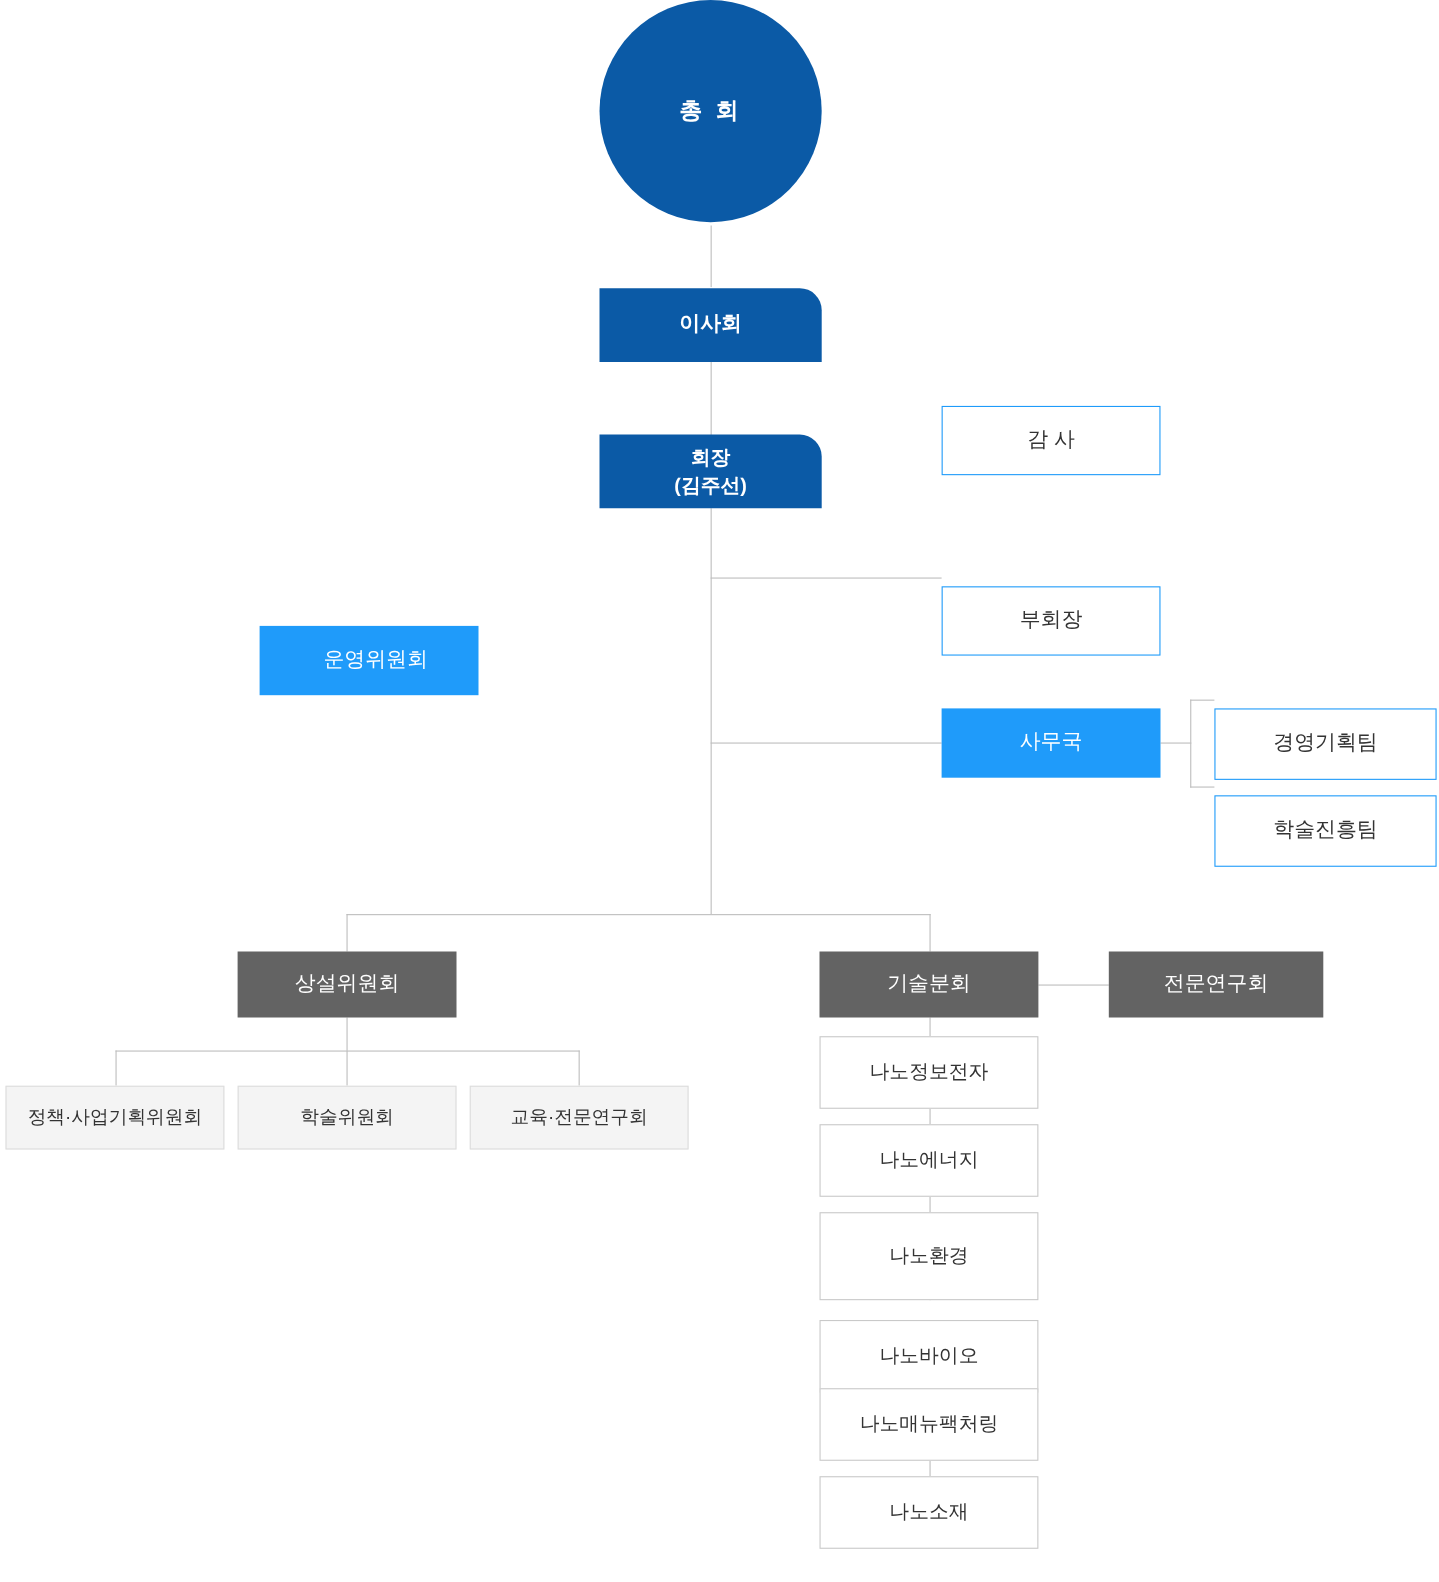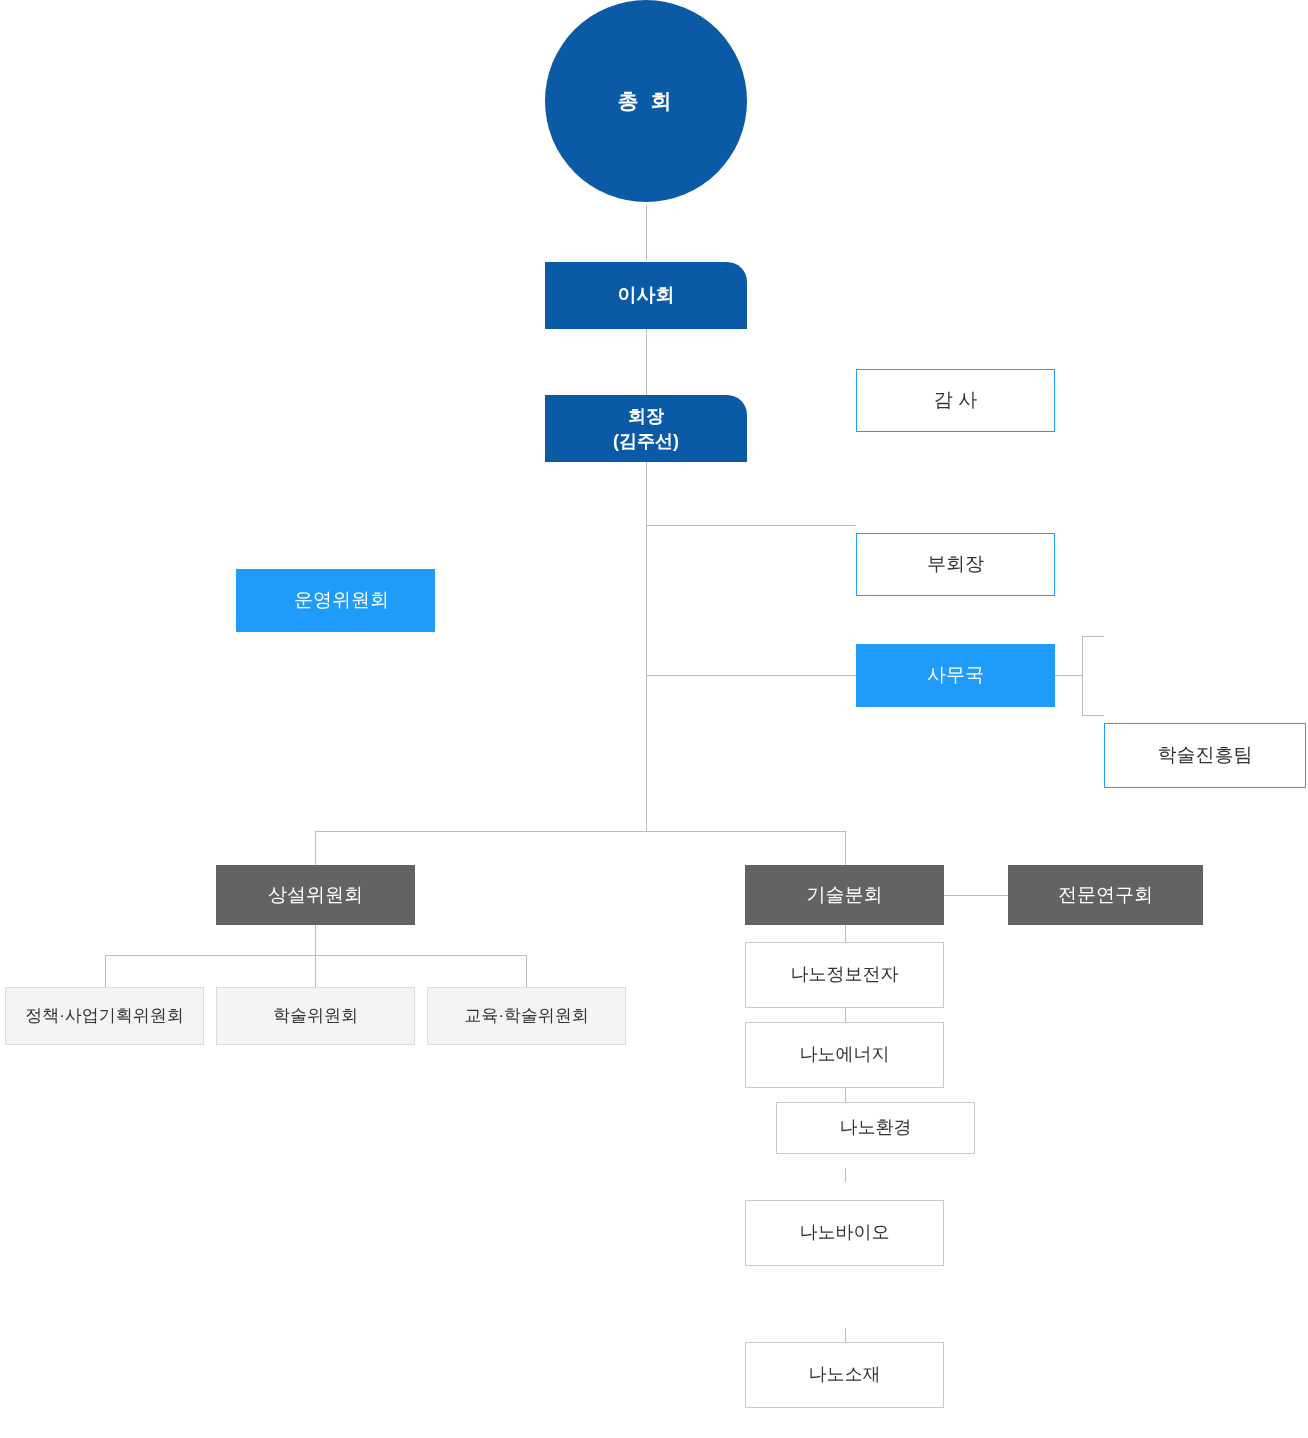--- a/index.html
+++ b/index.html
@@ -172,20 +172,23 @@
   </div>
 
   <div class="node node--cyan" style="left:236px; top:569px; width:199px; height:63px;padding-left:12px;">
     <span class="label">운영위원회</span>
   </div>
 
   <div class="node node--cyan" style="left:856px; top:644px; width:199px; height:63px;justify-content:center;">
     <span class="label">사무국</span>
   </div>
 
+  <div class="node node--outline-blue" style="left:1104px; top:604px; width:202px; height:65px;">
+    <span class="label">경영기획팀</span>
+  </div>
 
   <div class="node node--outline-blue" style="left:1104px; top:683px; width:202px; height:65px;">
     <span class="label">학술진흥팀</span>
   </div>
 
   <div class="node node--gray" style="left:216px; top:865px; width:199px; height:60px;">
     <span class="label">상설위원회</span>
   </div>
 
   <div class="node node--gray" style="left:745px; top:865px; width:199px; height:60px;">
@@ -198,37 +201,40 @@
 
   <div class="node node--lightgray" style="left:216px; top:987px; width:199px; height:58px;">
     <span class="label">학술위원회</span>
   </div>
 
   <div class="node node--lightgray" style="left:5px; top:987px; width:199px; height:58px;">
     <span class="label">정책·사업기획위원회</span>
   </div>
 
   <div class="node node--lightgray" style="left:427px; top:987px; width:199px; height:58px;">
-    <span class="label">교육·학술위원회</span>
+    <span class="label">교육·전문연구회</span>
   </div>
 
   <div class="node node--white" style="left:745px; top:942px; width:199px; height:66px;">
     <span class="label">나노정보전자</span>
   </div>
 
   <div class="node node--white" style="left:745px; top:1022px; width:199px; height:66px;">
     <span class="label">나노에너지</span>
   </div>
 
-  <div class="node node--white" style="left:745px; top:1102px; width:199px; height:52px;margin-left:31px;">
+  <div class="node node--white" style="left:745px; top:1102px; width:199px; height:80px;">
     <span class="label">나노환경</span>
   </div>
 
   <div class="node node--white" style="left:745px; top:1182px; width:199px; height:66px;margin-top:18px;">
     <span class="label">나노바이오</span>
   </div>
 
+  <div class="node node--white" style="left:745px; top:1262px; width:199px; height:66px;">
+    <span class="label">나노매뉴팩처링</span>
+  </div>
 
   <div class="node node--white" style="left:745px; top:1342px; width:199px; height:66px;">
     <span class="label">나노소재</span>
   </div>
 
 </div>
 
 </body></html>

